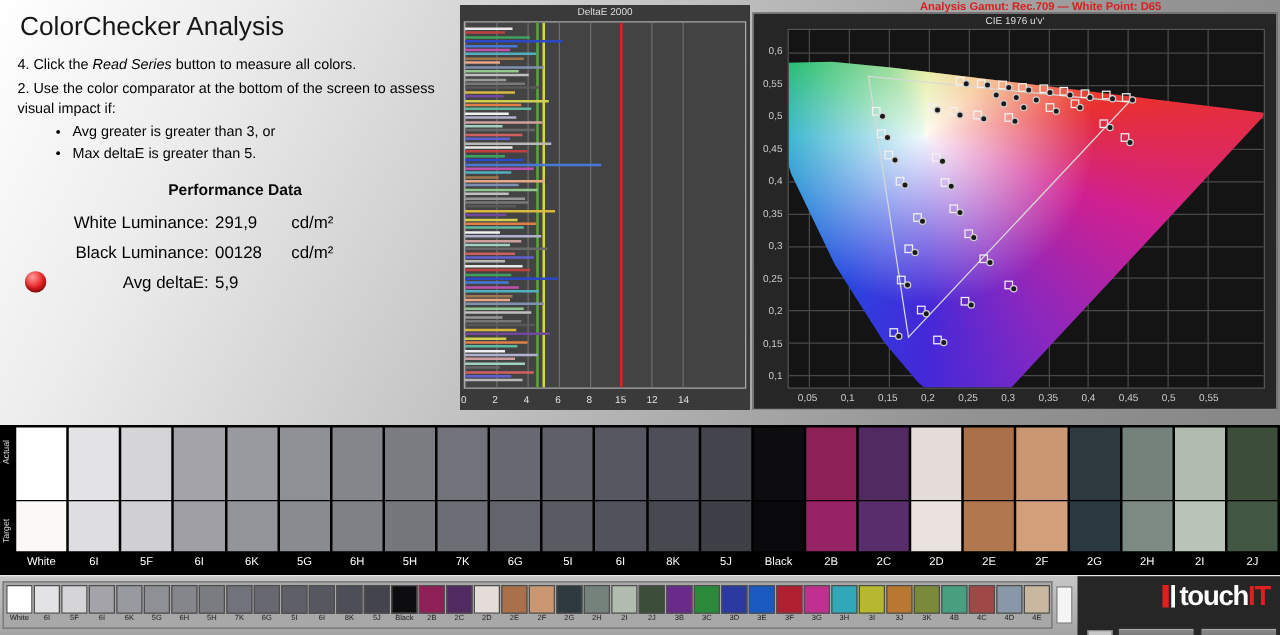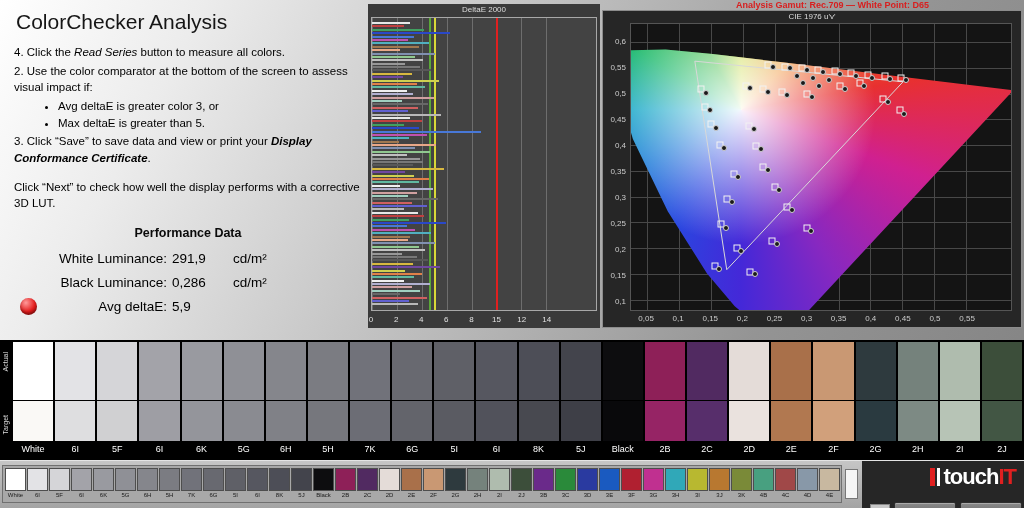--- a/index.html
+++ b/index.html
@@ -104,38 +104,36 @@
 <div class="app">
 
   <div class="notice">Analysis Gamut: Rec.709 — White Point: D65</div>
 
   <div class="left-panel">
     <h1 class="page-title">ColorChecker Analysis</h1>
     <div class="instr">
       <p><span>4.  Click the </span><i>Read Series</i><span> button to measure all colors.</span></p>
       <p>2.  Use the color comparator at the bottom of the screen to assess visual impact if:</p>
       <ul>
-        <li>Avg deltaE is greater color 3, or</li>
+        <li>Avg greater is greater than 3, or</li>
         <li>Max deltaE is greater than 5.</li>
       </ul>
-      <p><span>3.  Click “Save” to save data and view or print your </span><i class="bold">Display Conformance Certificate</i><span>.</span></p>
-      <p class="next-note">Click “Next” to check how well the display performs with a corrective 3D LUT.</p>
     </div>
     <div class="perf">
       <div class="perf-head">Performance Data</div>
       <div class="perf-row">
         <span></span>
         <span class="plabel">White Luminance:</span>
         <span class="pval">291,9</span>
         <span class="punit">cd/m²</span>
       </div>
       <div class="perf-row">
         <span></span>
         <span class="plabel">Black Luminance:</span>
-        <span class="pval">0,286</span>
+        <span class="pval">00128</span>
         <span class="punit">cd/m²</span>
       </div>
       <div class="perf-row">
         <span class="ball"></span>
         <span class="plabel">Avg deltaE:</span>
         <span class="pval">5,9</span>
         <span class="punit"></span>
       </div>
     </div>
   </div>

